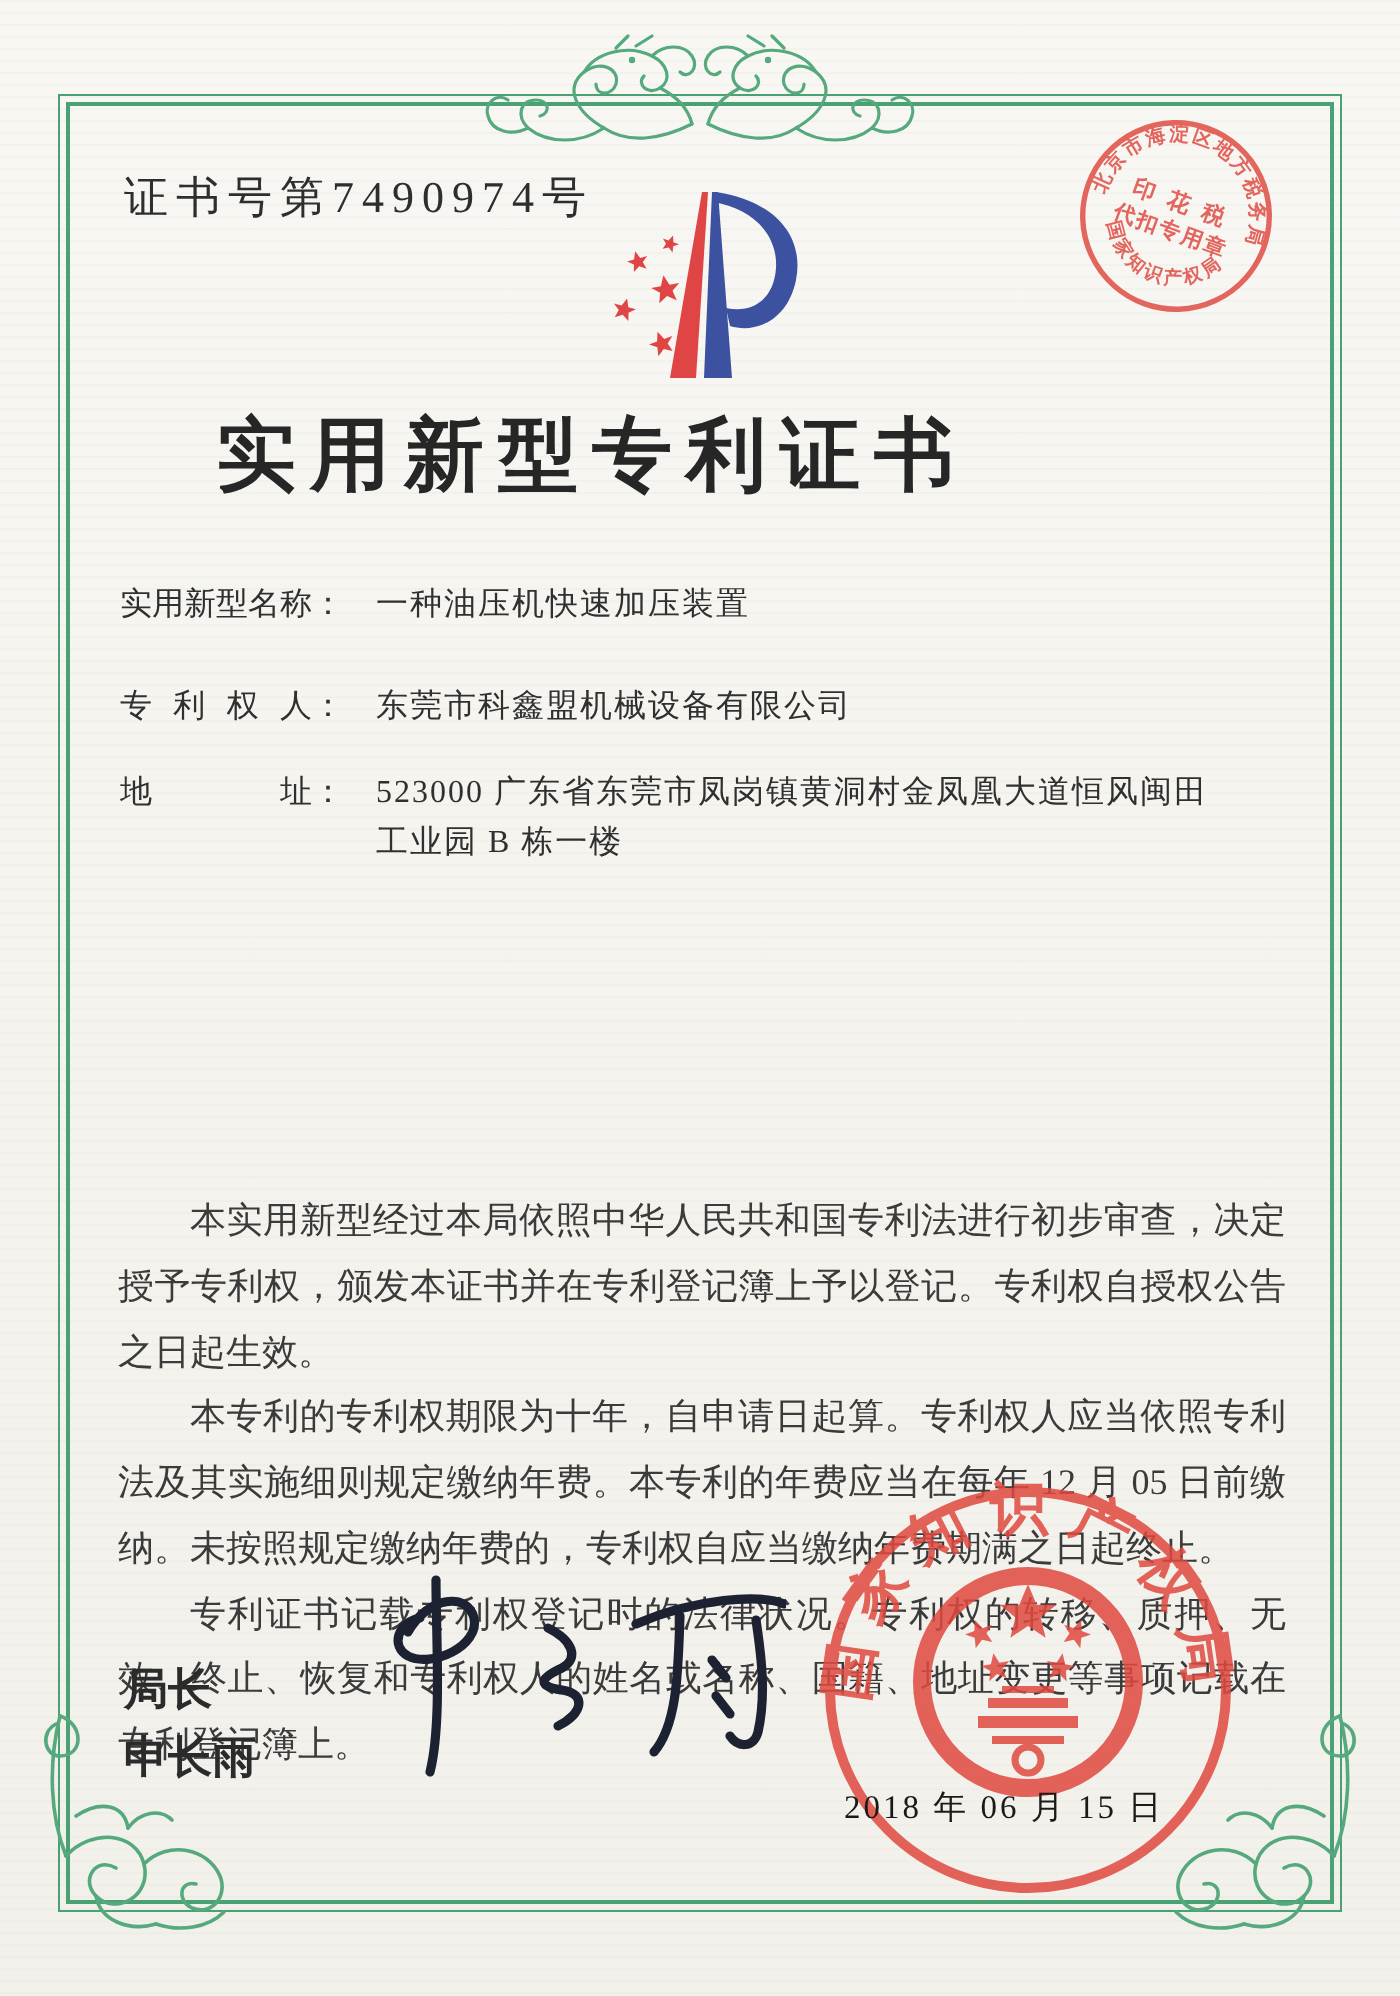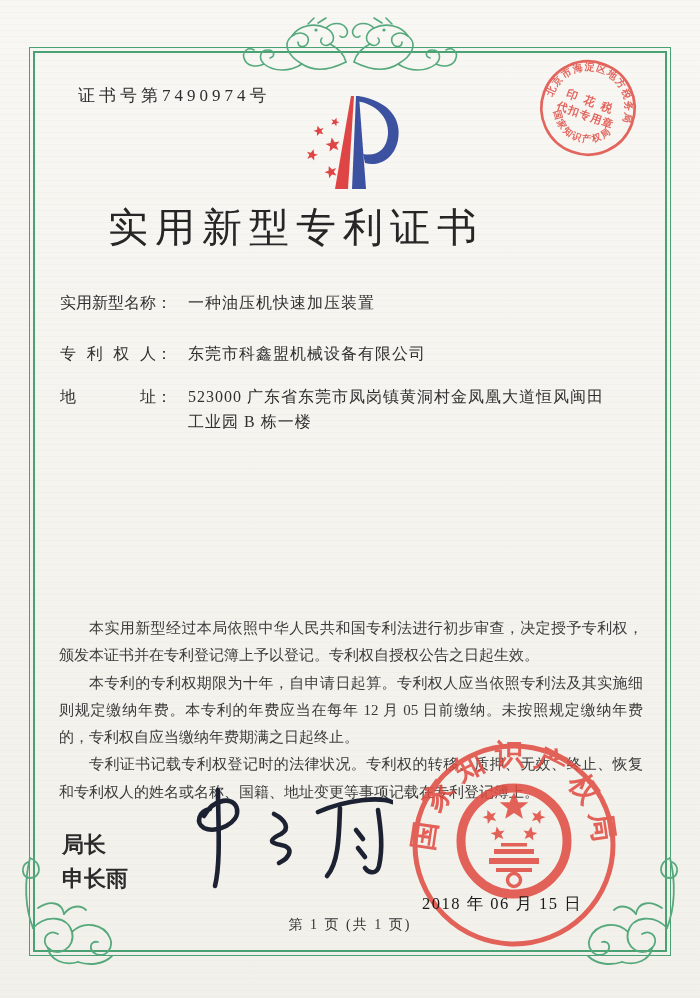--- a/index.html
+++ b/index.html
@@ -22,49 +22,48 @@
     position:absolute;left:29px;top:47px;width:640px;height:907px;
     border:1px solid #4aa173;
   }
   .frame-inner{
     position:absolute;left:3px;top:3px;right:3px;bottom:3px;
     border:2px solid #4aa173;
   }
   
   .cert-no{
     position:absolute;left:62px;top:84px;
-    font-size:17px;letter-spacing:4px;color:#2e2e2e;margin-left:16px;
+    font-size:22px;letter-spacing:4px;color:#2e2e2e;
   }
   .title{
     position:absolute;left:0;top:200px;width:592px;
     text-align:center;
-    font-size:40px;font-weight:400;letter-spacing:7px;color:#262626;
+    font-size:40px;font-weight:700;letter-spacing:7px;color:#262626;
   }
   
   .fields{
     position:absolute;left:60px;top:290px;width:590px;
     font-size:16px;color:#303030;
   }
   .frow{line-height:26px;margin-bottom:17px;white-space:nowrap;}
   .frow.gap-lg{margin-bottom:25px;}
   .flabel{
     display:inline-block;width:96px;
     text-align:justify;text-align-last:justify;
     vertical-align:top;
   }
   .fcolon{display:inline-block;vertical-align:top;}
   .fvalue{display:inline-block;margin-left:16px;vertical-align:top;letter-spacing:1px;}
   .fvalue.multiline{white-space:normal;width:460px;line-height:25px;}
   .grant-left{display:inline-block;width:334px;}
   
   .body-text{
     position:absolute;left:59px;top:594px;width:584px;
-    font-size:15px;line-height:1.82;color:#3b3b3b;
+    font-size:18px;line-height:1.82;color:#3b3b3b;
     text-align:justify;
-    margin-top:21px;
   }
   .body-text p{margin:0;text-indent:2em;}
   
   .issuer{
     position:absolute;left:62px;top:828px;
     font-family:"Liberation Sans","DejaVu Sans",sans-serif;
     font-weight:700;font-size:22px;color:#2b2b2b;line-height:34px;
   }
   .signature{position:absolute;left:158px;top:782px;}
   .cnipa-stamp{position:absolute;left:406px;top:737px;}
@@ -236,15 +235,14 @@
         <rect x="83" y="121" width="50" height="6" stroke="none"></rect>
         <rect x="95" y="106" width="26" height="3.5" stroke="none"></rect>
         <rect x="90" y="131" width="36" height="4" stroke="none"></rect>
         <circle cx="108" cy="143" r="6.5" fill="none" stroke-width="3.5"></circle>
       </g>
       <circle cx="108" cy="108" r="1" fill="#e0493f"></circle>
     </g>
     <text x="16" y="172" font-size="16.5" letter-spacing="1.5" fill="#1a1a1a" font-family="Liberation Serif, DejaVu Serif, serif">2018 年 06 月 15 日</text>
   </svg>
 
-  <div class="footer">第 1 页 (共 1 页)</div>
 
 </div>
 
 </body></html>

